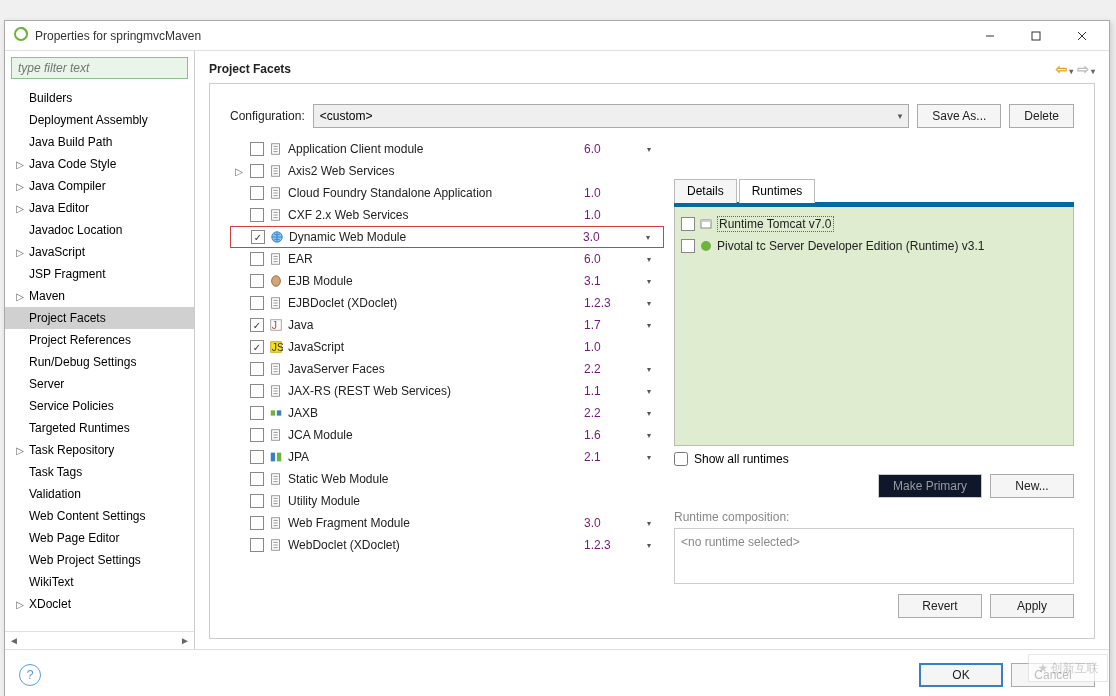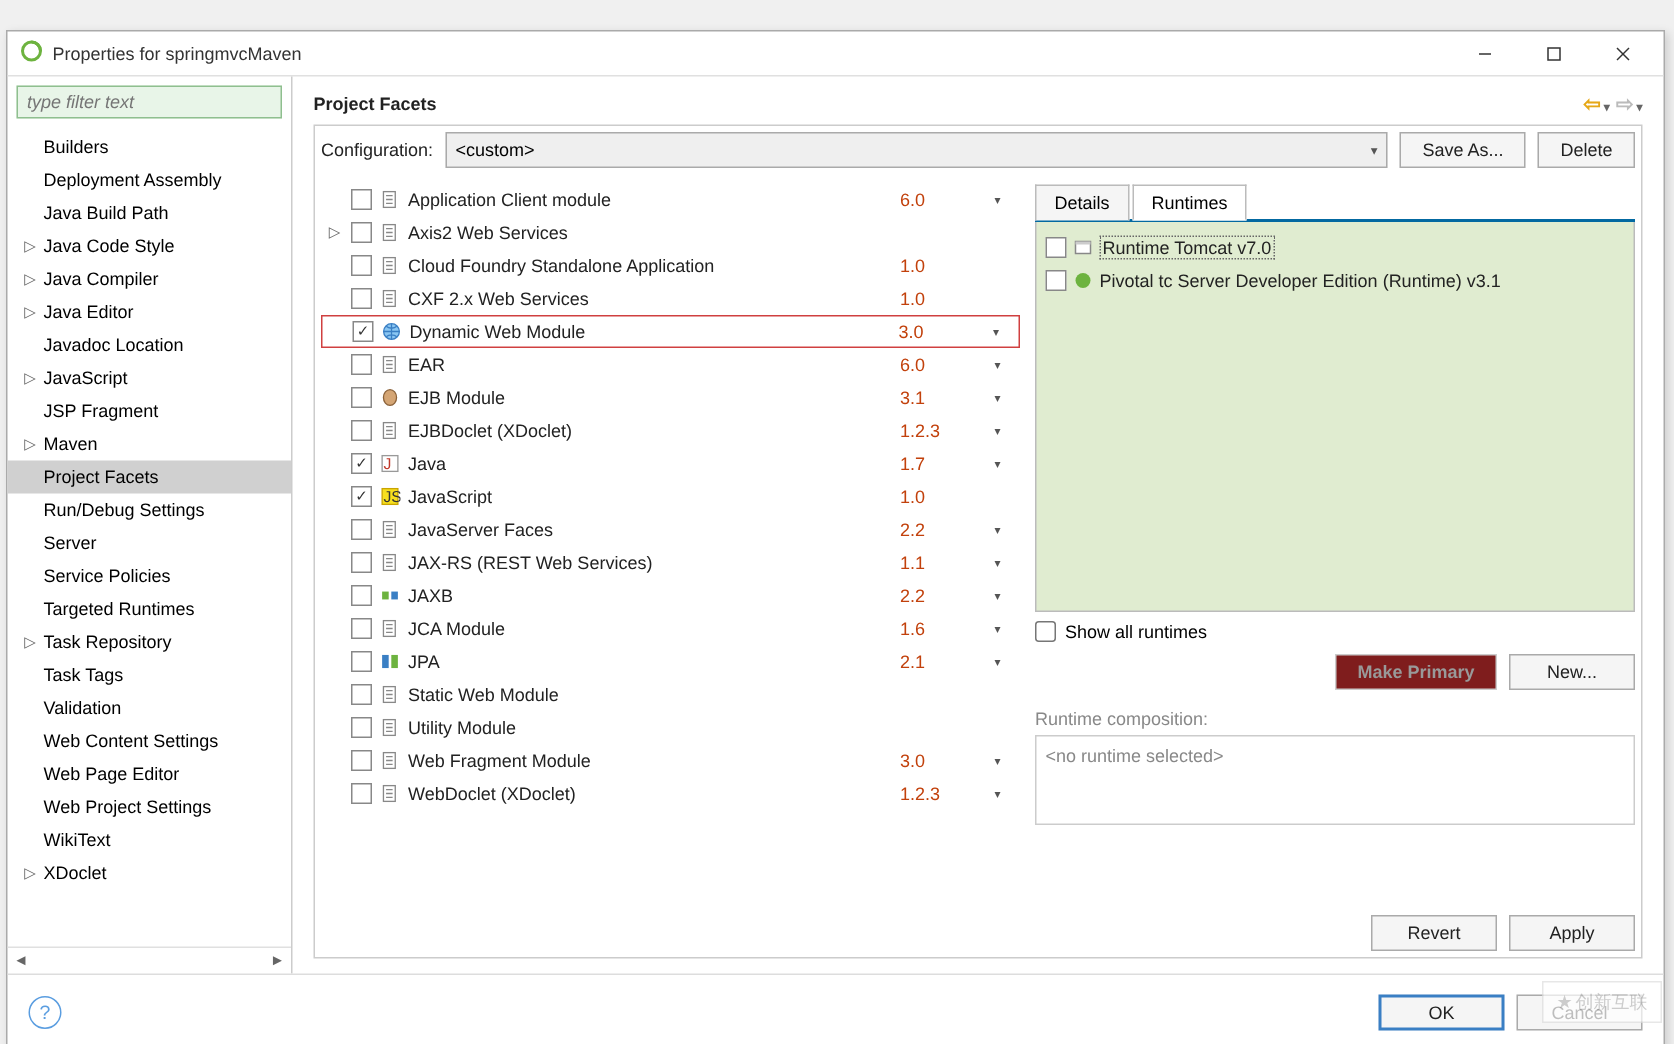--- a/index.html
+++ b/index.html
@@ -27,48 +27,48 @@
 .sb-arrow { width: 18px; text-align: center; color: #666; font-size: 10px; }
 
 .main { flex: 1; display: flex; flex-direction: column; padding: 10px 14px 10px 14px; min-width: 0; }
 .main-title { font-size: 15px; font-weight: bold; color: #222; margin-bottom: 6px; display: flex; align-items: center; }
 .main-title .nav-arrows { margin-left: auto; display: flex; gap: 4px; align-items: center; }
 .nav-arrow { font-size: 14px; }
 .nav-arrow.back { color: #e6a817; }
 .nav-arrow.fwd { color: #bbb; }
 .nav-arrow .drop { font-size: 8px; color: #666; margin-left: 2px; }
 
-.panel { border: 1px solid #ccc; flex: 1; display: flex; flex-direction: column; padding: 4px; min-height: 0; }
+.panel { border: 1px solid #ccc; flex: 1; display: flex; flex-direction: column; padding: 20px; min-height: 0; }
 
 .config-row { display: flex; align-items: center; gap: 8px; margin-bottom: 10px; }
 .config-row label { color: #222; }
 .config-select { flex: 1; height: 24px; border: 1px solid #aaa; background: #efefef; display: flex; align-items: center; padding: 0 6px; position: relative; }
 .config-select .drop-arrow { margin-left: auto; font-size: 9px; color: #555; }
 .btn { height: 24px; padding: 0 14px; border: 1px solid #aaa; background: #f5f5f5; color: #222; display: inline-flex; align-items: center; justify-content: center; cursor: default; }
-.btn.disabled { color: #999; background: #7f1d1d; border-color: #ccc; font-weight: bold; }
+.btn.disabled { color: #999; background: #0f172a; border-color: #ccc; }
 
 .content-split { flex: 1; display: flex; gap: 10px; min-height: 0; }
 
 .facets { flex: 1; min-width: 0; }
 .facet-header { display: flex; padding: 2px 4px; color: #333; }
 .facet-header .col-name { flex: 1; }
 .facet-header .col-ver { width: 80px; }
 .facet-list { }
 .facet-row { height: 22px; display: flex; align-items: center; padding-left: 2px; }
 .facet-row.highlight { border: 1px solid #d04040; }
 .facet-expand { width: 14px; font-size: 10px; color: #666; text-align: center; }
 .facet-check { width: 14px; height: 14px; border: 1px solid #888; margin: 0 4px; display: inline-flex; align-items: center; justify-content: center; font-size: 10px; color: #333; }
 .facet-check.checked::before { content: "✓"; }
 .facet-icon { width: 16px; height: 16px; margin-right: 4px; display: inline-flex; align-items: center; justify-content: center; }
 .facet-name { flex: 1; color: #222; }
-.facet-ver { width: 50px; color: #c2410c; }
+.facet-ver { width: 50px; color: #701a75; }
 .facet-drop { width: 30px; font-size: 8px; color: #555; text-align: center; }
 
 .runtimes { width: 400px; display: flex; flex-direction: column; }
-.tabs { display: flex; border-bottom: 2px solid #0369a1; }
+.tabs { display: flex; border-bottom: 5px solid #0369a1; margin-top: 40px; }
 .tab { padding: 4px 12px; border: 1px solid #bbb; border-bottom: none; background: #f5f5f5; margin-right: 2px; position: relative; top: 1px; }
 .tab.active { background: #fff; border-bottom: 1px solid #fff; }
 .runtime-box { border: 1px solid #bbb; border-top: none; background: #e0ecd0; padding: 6px; height: 260px; }
 .runtime-item { display: flex; align-items: center; height: 22px; gap: 4px; }
 .runtime-item.selected .runtime-label { border: 1px dotted #666; padding: 0 1px; }
 .rt-check { width: 14px; height: 14px; border: 1px solid #888; background: #fff; }
 .rt-icon { width: 14px; height: 14px; display: inline-flex; align-items: center; justify-content: center; }
 .runtime-label { color: #222; }
 
 .show-all { margin-top: 6px; display: flex; align-items: center; gap: 6px; }
@@ -165,20 +165,24 @@
             <span class="tree-expander"></span>
             <span class="tree-label">JSP Fragment</span>
           </div>
           <div class="tree-item">
             <span class="tree-expander">▷</span>
             <span class="tree-label">Maven</span>
           </div>
           <div class="tree-item selected">
             <span class="tree-expander"></span>
             <span class="tree-label">Project Facets</span>
+          </div>
+          <div class="tree-item">
+            <span class="tree-expander"></span>
+            <span class="tree-label">Project References</span>
           </div>
           <div class="tree-item">
             <span class="tree-expander"></span>
             <span class="tree-label">Run/Debug Settings</span>
           </div>
           <div class="tree-item">
             <span class="tree-expander"></span>
             <span class="tree-label">Server</span>
           </div>
           <div class="tree-item">

